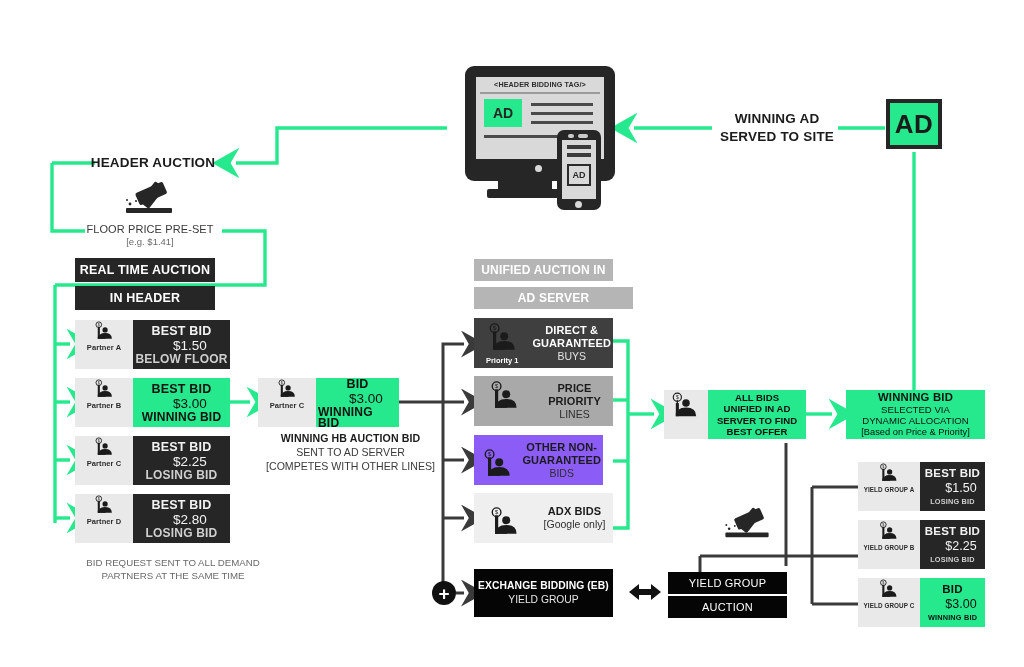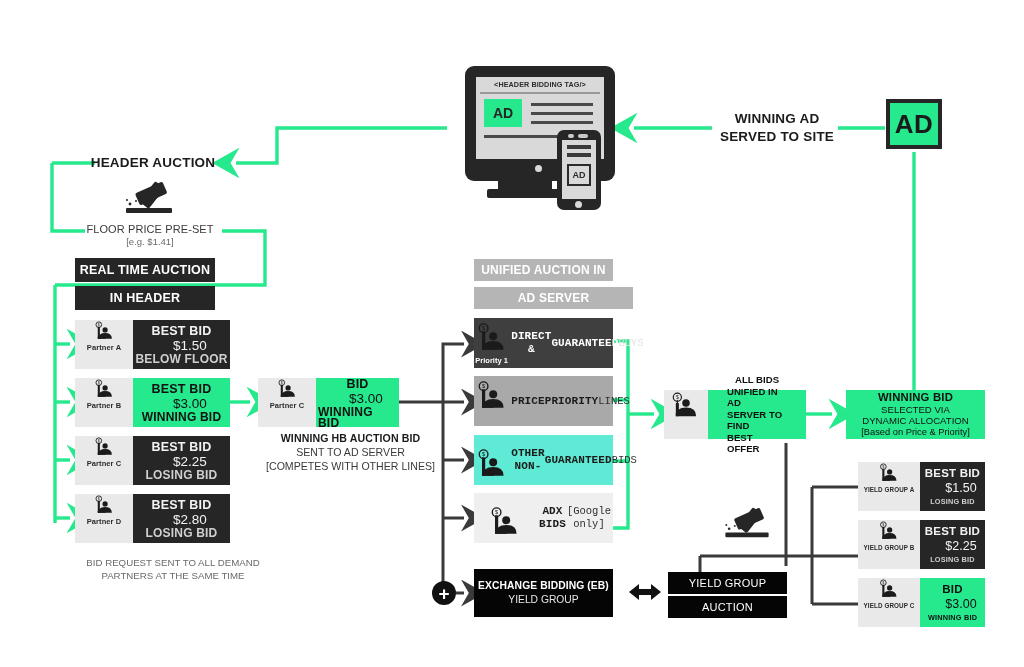--- a/index.html
+++ b/index.html
@@ -28,22 +28,22 @@
   
   .bar{position:absolute;display:flex;align-items:center;justify-content:center;
        font-weight:bold;box-sizing:border-box;}
   .bar-dark{background:#262626;color:#ffffff;}
   .bar-gray{background:#b5b5b5;color:#ffffff;}
   .bar-black{background:#050505;color:#ffffff;}
   
   .srow{position:absolute;display:flex;align-items:stretch;}
   .srow .ic{width:62px;position:relative;display:flex;flex-direction:column;
             align-items:center;justify-content:flex-end;padding-bottom:3px;box-sizing:border-box;}
-  .srow .tx{flex:1;display:flex;align-items:center;
-            justify-content:center;text-align:center;box-sizing:border-box;padding:2px;font-family:Liberation Mono, monospace;}
+  .srow .tx{flex:1;display:flex;flex-direction:column;align-items:center;
+            justify-content:center;text-align:center;box-sizing:border-box;padding:2px;}
   .srow .tx .a{font-size:11px;font-weight:bold;line-height:13px;letter-spacing:.1px;}
   .srow .tx .b{font-size:10.5px;line-height:13px;}
   .plabel{font-size:7.5px;font-weight:bold;line-height:9px;}
   
   .cap{position:absolute;text-align:center;}
   .lines{position:absolute;left:0;top:0;width:1024px;height:667px;
          pointer-events:none;}
 </style>
 </head>
 <body>
@@ -334,21 +334,21 @@
           </g>
         </svg>
         <div class="plabel" style="color:#a9a9a9;">Priority 2</div>
       </div>
       <div class="tx">
         <span class="a" style="color:#1b1b1b;">PRICE</span>
         <span class="a" style="color:#1b1b1b;">PRIORITY</span>
         <span class="b" style="color:#2e2e2e;">LINES</span>
       </div>
     </div>
-    <div class="srow" style="left: 474px; top: 435px; width: 139px; height: 50px; background: #5eead4;">
+    <div class="srow" style="left: 474px; top: 435px; width: 129px; height: 50px; background: #8b5cf6;">
       <div class="ic">
         <svg viewBox="0 0 44 44" width="35.2" height="35.2">
           <g fill="#1b1b1b">
             <circle cx="24" cy="19" r="5"></circle>
             <path d="M11,36 q0,-11 13,-11 q13,0 13,11 z"></path>
             <rect x="10" y="13" width="4" height="23"></rect>
             <rect x="10" y="31.8" width="15" height="4.2"></rect>
             <circle cx="12" cy="9" r="5.4" fill="none" stroke="#1b1b1b" stroke-width="1.7"></circle>
             <text x="12" y="11.8" font-size="7.2" text-anchor="middle" fill="#1b1b1b" font-family="Liberation Sans, sans-serif">$</text>
           </g>
@@ -486,21 +486,21 @@
         <circle cx="22" cy="18" r="5.2"></circle>
         <path d="M8,36 q0,-12 14,-12 q14,0 14,12 z"></path>
         <rect x="8" y="18" width="4.2" height="18"></rect>
         <rect x="8" y="31.5" width="16" height="4.2"></rect>
         <circle cx="10.1" cy="10" r="5.6" fill="none" stroke="#1b1b1b" stroke-width="1.6"></circle>
         <text x="10.1" y="13" font-size="7" text-anchor="middle" fill="#1b1b1b" font-family="Liberation Sans, sans-serif">$</text>
         <rect x="9.2" y="14" width="1.8" height="5"></rect>
       </g>
     </svg>
   </div>
-  <div class="datapane dp-green" style="padding:19px;">
+  <div class="datapane dp-green" style="padding:2px;">
     <span style="font-size:9.6px;font-weight:bold;line-height:11.5px;color:#111;">ALL BIDS</span>
     <span style="font-size:9.6px;font-weight:bold;line-height:11.5px;color:#111;">UNIFIED IN AD</span>
     <span style="font-size:9.6px;font-weight:bold;line-height:11.5px;color:#111;">SERVER TO FIND</span>
     <span style="font-size:9.6px;font-weight:bold;line-height:11.5px;color:#111;">BEST OFFER</span>
   </div>
 </div>
 
 <div class="abs" style="left:846px;top:390px;width:139px;height:49px;background:#25e98c;
             display:flex;flex-direction:column;align-items:center;justify-content:center;">
   <span style="font-size:11.3px;font-weight:bold;color:#111;line-height:12.5px;letter-spacing:.2px;">WINNING BID</span>

